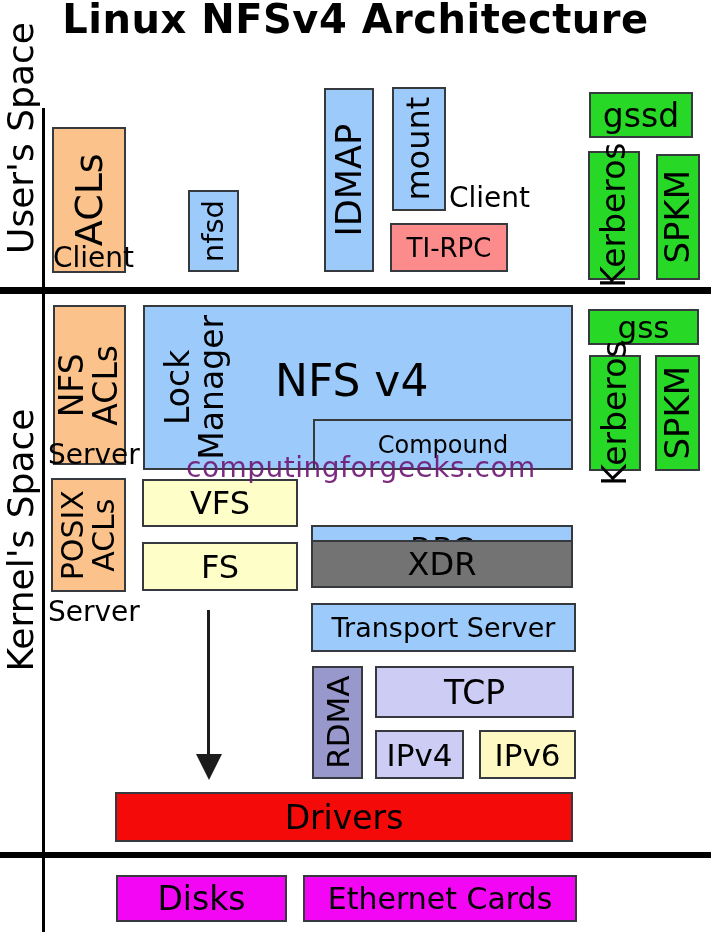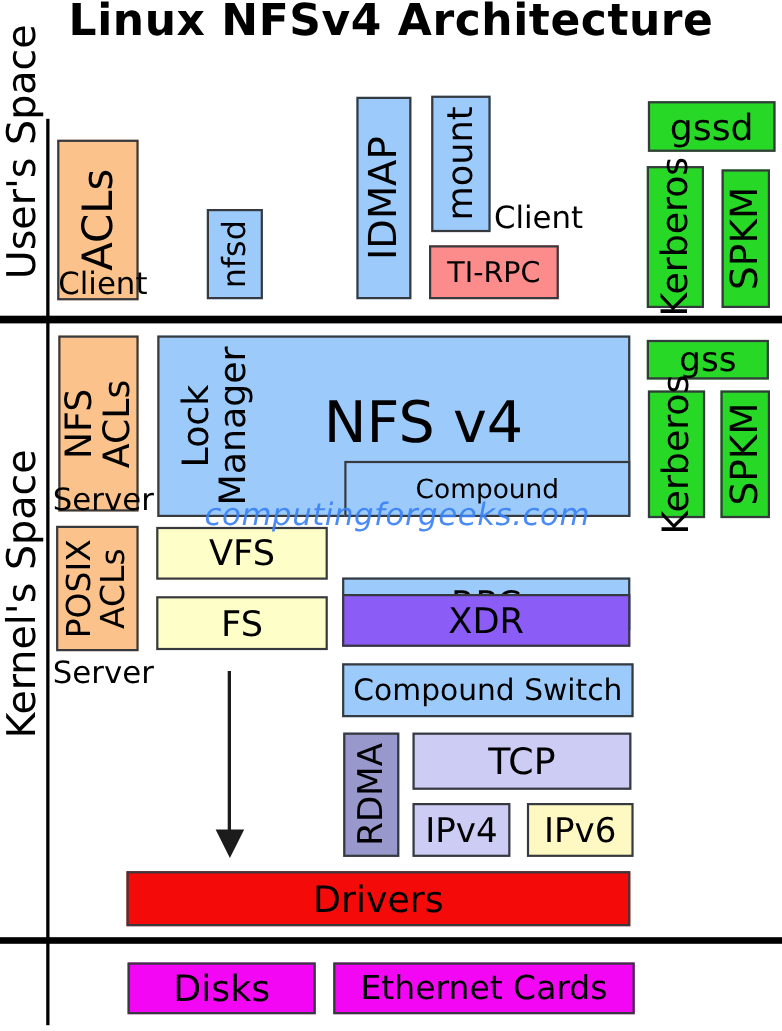--- a/index.html
+++ b/index.html
@@ -69,21 +69,21 @@
 
   <div class="box" style="left: 392px; top: 87px; width: 54px; height: 124px; background-color: rgb(156, 203, 251);">
     <span class="vt" style="font-size:32px;">mount</span>
   </div>
   <div class="lbl" style="left:449px; top:181px; font-size:28px;">Client</div>
 
   <div class="box" style="left: 390px; top: 223px; width: 118px; height: 49px; background-color: rgb(252, 139, 139);">
     <span class="ht" style="font-size:26px;">TI-RPC</span>
   </div>
 
-  <div class="box" style="left: 589px; top: 92px; width: 116px; height: 46px; background-color: rgb(39, 216, 39);">
+  <div class="box" style="left: 589px; top: 92px; width: 104px; height: 46px; background-color: rgb(39, 216, 39);">
     <span class="ht" style="font-size:33px;">gssd</span>
   </div>
 
   <div class="box" style="left: 588px; top: 151px; width: 52px; height: 129px; background-color: rgb(39, 216, 39);">
     <span class="vt" style="font-size:33px;">Kerberos</span>
   </div>
 
   <div class="box" style="left: 656px; top: 154px; width: 44px; height: 126px; background-color: rgb(39, 216, 39);">
     <span class="vt" style="font-size:34px;">SPKM</span>
   </div>
@@ -92,21 +92,21 @@
     <span class="vt" style="font-size:33px;">NFS
 ACLs</span>
   </div>
   <div class="lbl" style="left:48px; top:438px; font-size:28px; z-index:5;">Server</div>
 
   <div class="box" style="left: 143px; top: 305px; width: 430px; height: 165px; background-color: rgb(156, 203, 251);">
     <div style="position:absolute; left:8px; top:0; width:84px; height:100%; display:flex; align-items:center; justify-content:center;">
       <span class="vt" style="font-size:33px;">Lock
 Manager</span>
     </div>
-    <span class="ht" style="position:absolute; left:130px; top:48px; width:220px; text-align:center; font-size:52px;">NFS v4</span>
+    <span class="ht" style="position:absolute; left:130px; top:48px; width:220px; text-align:left; font-size:44px;">NFS v4</span>
   </div>
 
   <div class="box" style="left: 313px; top: 419px; width: 260px; height: 51px; background-color: rgb(156, 203, 251);">
     <span class="ht" style="font-size:24px;">Compound</span>
   </div>
 
   <div class="box" style="left: 588px; top: 309px; width: 111px; height: 36px; background-color: rgb(39, 216, 39);">
     <span class="ht" style="font-size:31px;">gss</span>
   </div>
 
@@ -129,26 +129,26 @@
   </div>
 
   <div class="box" style="left: 142px; top: 542px; width: 156px; height: 49px; background-color: rgb(254, 254, 200);">
     <span class="ht" style="font-size:32px;">FS</span>
   </div>
 
   <div class="box" style="left: 311px; top: 480px; width: 262px; height: 48px; background-color: rgb(156, 203, 251); margin-top: 45px;">
     <span class="ht" style="font-size:32px;">RPC</span>
   </div>
 
-  <div class="box" style="left: 311px; top: 540px; width: 262px; height: 48px; background-color: #8b5cf6;">
+  <div class="box" style="left: 311px; top: 540px; width: 262px; height: 48px; background-color: #737373;">
     <span class="ht" style="font-size:32px;">XDR</span>
   </div>
 
   <div class="box" style="left: 311px; top: 603px; width: 265px; height: 49px; background-color: rgb(156, 203, 251);">
-    <span class="ht" style="font-size:27px;">Compound Switch</span>
+    <span class="ht" style="font-size:27px;">Transport Server</span>
   </div>
 
   <div class="box" style="left: 312px; top: 666px; width: 51px; height: 113px; background-color: rgb(152, 152, 204);">
     <span class="vt" style="font-size:31px;">RDMA</span>
   </div>
 
   <div class="box" style="left: 375px; top: 666px; width: 199px; height: 52px; background-color: rgb(205, 204, 244);">
     <span class="ht" style="font-size:33px;">TCP</span>
   </div>
 
@@ -168,15 +168,15 @@
   </div>
 
   <div class="box" style="left: 303px; top: 875px; width: 274px; height: 47px; background-color: rgb(243, 6, 243);">
     <span class="ht" style="font-size:30px;">Ethernet Cards</span>
   </div>
 
   <div class="box" style="left: 116px; top: 875px; width: 171px; height: 47px; background-color: rgb(243, 6, 243);">
     <span class="ht" style="font-size:33px;">Disks</span>
   </div>
 
-  <div class="watermark" style="color: #3b82f6; font-style: italic;">computingforgeeks.com</div>
+  <div class="watermark" style="color: #701a75;">computingforgeeks.com</div>
 
 </div>
 
 </body></html>

